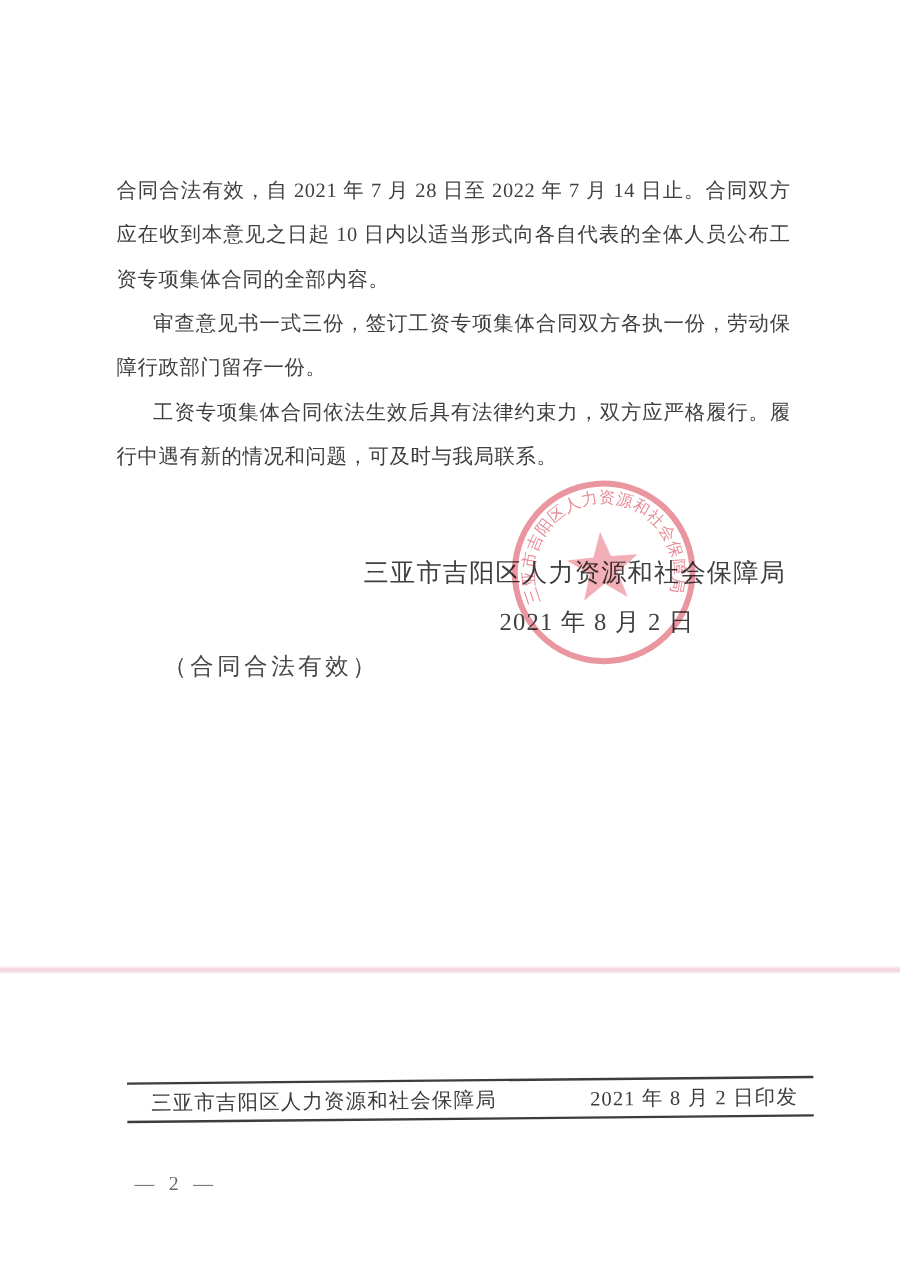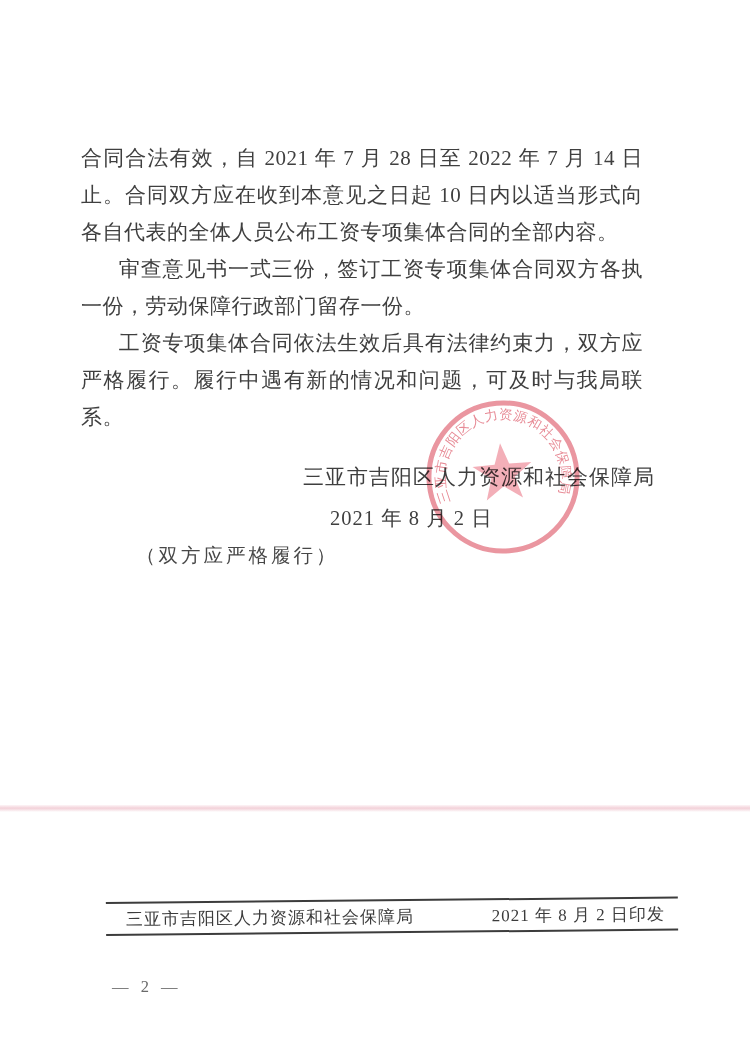--- a/index.html
+++ b/index.html
@@ -14,24 +14,24 @@
     width:750px;
     height:1060px;
     background:#ffffff;
     overflow:hidden;
     font-family:"Liberation Serif","DejaVu Serif",serif;
     color:var(--ink);
   }
   
   .doc-body{
     position:absolute;
-    left:81px;
+    left:97px;
     top:140px;
     width:562px;
-    font-size:21px;
+    font-size:17px;
     line-height:37px;
     letter-spacing:0.5px;
     text-align:justify;
     color:var(--ink);
   }
   .doc-body p{margin:0;word-break:break-all;}
   .doc-body p.indent{text-indent:1.8em;}
 
   
   .signature-agency{
@@ -42,21 +42,21 @@
     letter-spacing:1px;
     white-space:nowrap;
     color:var(--ink);
     z-index:1;
   }
   .signature-date{
     position:absolute;
     top:504px;
     left:330px;
     width:335px;
-    text-align:left;
+    text-align:center;
     font-size:20.5px;
     letter-spacing:1px;
     color:var(--ink);
     z-index:1;
   }
 
   
   .seal{
     position:absolute;
     left:423px;
@@ -147,21 +147,21 @@
     <circle class="ring" cx="80" cy="80" r="74"></circle>
     <polygon class="star" points="80,46 87.3,67.0 109.5,67.4 91.8,80.8 98.2,102.1 80,89.4 61.8,102.1 68.2,80.8 50.5,67.4 72.7,67.0"></polygon>
     <defs>
       <path id="seal-arc" d="M 25.5 99.8 A 58 58 0 1 1 134.5 99.8" fill="none"></path>
     </defs>
     <text class="arc-text">
       <textPath href="#seal-arc" startOffset="0">三亚市吉阳区人力资源和社会保障局</textPath>
     </text>
   </svg>
 
-  <div class="disclosure-note">（双方应严格履行）</div>
+  <div class="disclosure-note">（合同合法有效）</div>
 
   <div class="artifact-line"></div>
 
   <div class="footer-block">
     <div class="footer-rule"></div>
     <div class="footer-row">
       <span>三亚市吉阳区人力资源和社会保障局</span>
       <span>2021 年 8 月 2 日印发</span>
     </div>
     <div class="footer-rule"></div>

